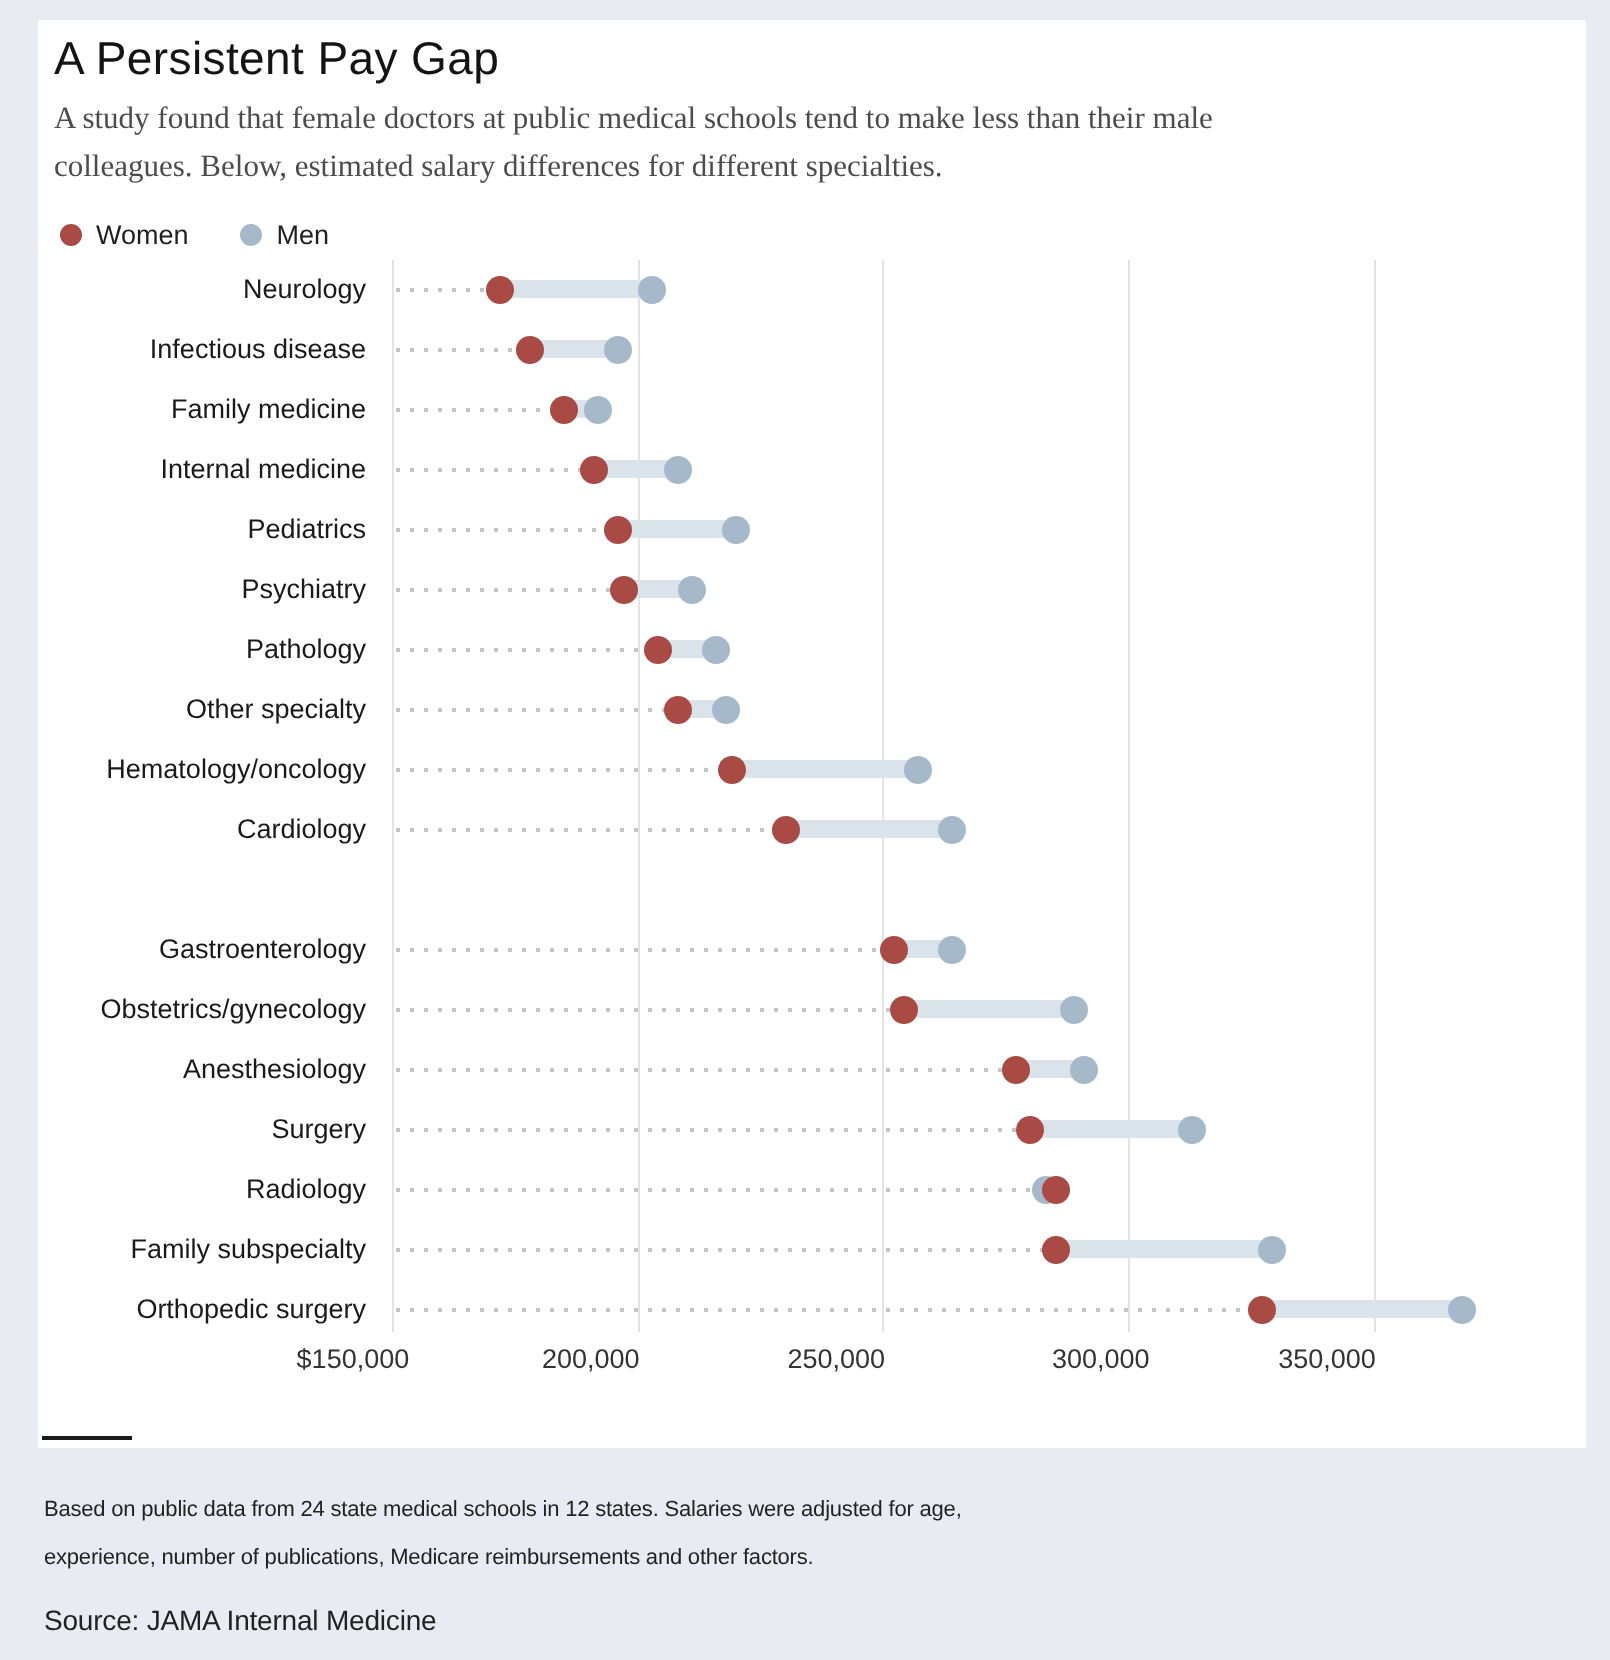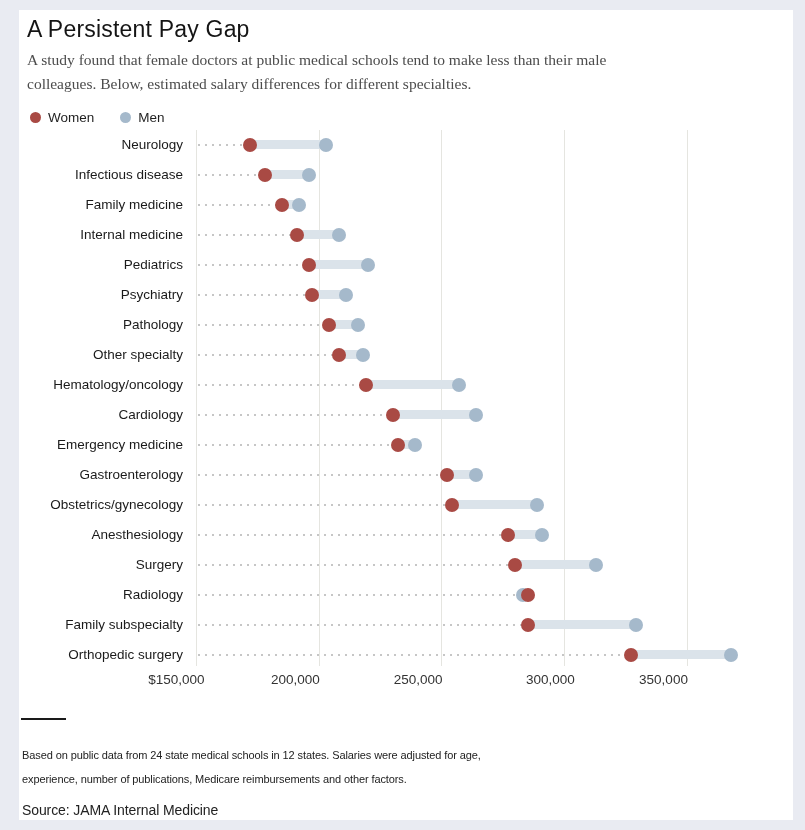--- a/index.html
+++ b/index.html
@@ -1,21 +1,21 @@
 <!DOCTYPE html>
 <html><head>
 <meta charset="utf-8">
 <style>
   html,body{margin:0;padding:0;}
   .page{
     position:relative;width:805px;height:830px;background:#e9ebf2;
     font-family:"Liberation Sans",sans-serif;overflow:hidden;
   }
   .card{
-    position:absolute;left:19px;top:10px;width:774px;height:810px;background:#ffffff;
+    position:absolute;left:19px;top:10px;width:774px;height:714px;background:#ffffff;
   }
   .title{
     position:absolute;left:8px;top:6px;margin:0;
     font-size:23px;font-weight:500;color:#141414;letter-spacing:.2px;
   }
   .subtitle{
     position:absolute;left:8px;top:38px;margin:0;width:748px;
     font-family:"Liberation Serif",serif;font-size:15.5px;color:#4c4c4c;line-height:24px;
   }
   .legend{position:absolute;left:11px;top:100px;display:flex;align-items:center;gap:26px;}
@@ -136,27 +136,20 @@
           <div class="dot" style="left: 432.878px; background: rgb(165, 185, 203);"></div>
           <div class="dot" style="left: 339.626px; background: rgb(169, 74, 68);"></div>
         </div>
         <div class="row" style="top: 270px; padding-left: 16px;">
           <div class="cat-label">Cardiology</div>
           <div class="leader" style="left: 179px; width: 194.62px; background-image: repeating-linear-gradient(to right, rgb(198, 198, 198) 0px, rgb(198, 198, 198) 2px, transparent 2px, transparent 7px);"></div>
           <div class="band" style="left: 373.62px; width: 83.436px; background: rgb(219, 227, 234);"></div>
           <div class="dot" style="left: 450.056px; background: rgb(165, 185, 203);"></div>
           <div class="dot" style="left: 366.62px; background: rgb(169, 74, 68);"></div>
         </div>
-        <div class="row" style="top: 300px;">
-          <div class="cat-label">Emergency medicine</div>
-          <div class="leader" style="left: 179px; width: 199.528px; background-image: repeating-linear-gradient(to right, rgb(198, 198, 198) 0px, rgb(198, 198, 198) 2px, transparent 2px, transparent 7px);"></div>
-          <div class="band" style="left: 378.528px; width: 17.178px; background: rgb(219, 227, 234);"></div>
-          <div class="dot" style="left: 388.706px; background: rgb(165, 185, 203);"></div>
-          <div class="dot" style="left: 371.528px; background: rgb(169, 74, 68);"></div>
-        </div>
         <div class="row" style="top: 330px;">
           <div class="cat-label">Gastroenterology</div>
           <div class="leader" style="left: 179px; width: 248.608px; background-image: repeating-linear-gradient(to right, rgb(198, 198, 198) 0px, rgb(198, 198, 198) 2px, transparent 2px, transparent 7px);"></div>
           <div class="band" style="left: 427.608px; width: 29.448px; background: rgb(219, 227, 234);"></div>
           <div class="dot" style="left: 450.056px; background: rgb(165, 185, 203);"></div>
           <div class="dot" style="left: 420.608px; background: rgb(169, 74, 68);"></div>
         </div>
         <div class="row" style="top: 360px;">
           <div class="cat-label">Obstetrics/gynecology</div>
           <div class="leader" style="left: 179px; width: 253.516px; background-image: repeating-linear-gradient(to right, rgb(198, 198, 198) 0px, rgb(198, 198, 198) 2px, transparent 2px, transparent 7px);"></div>

